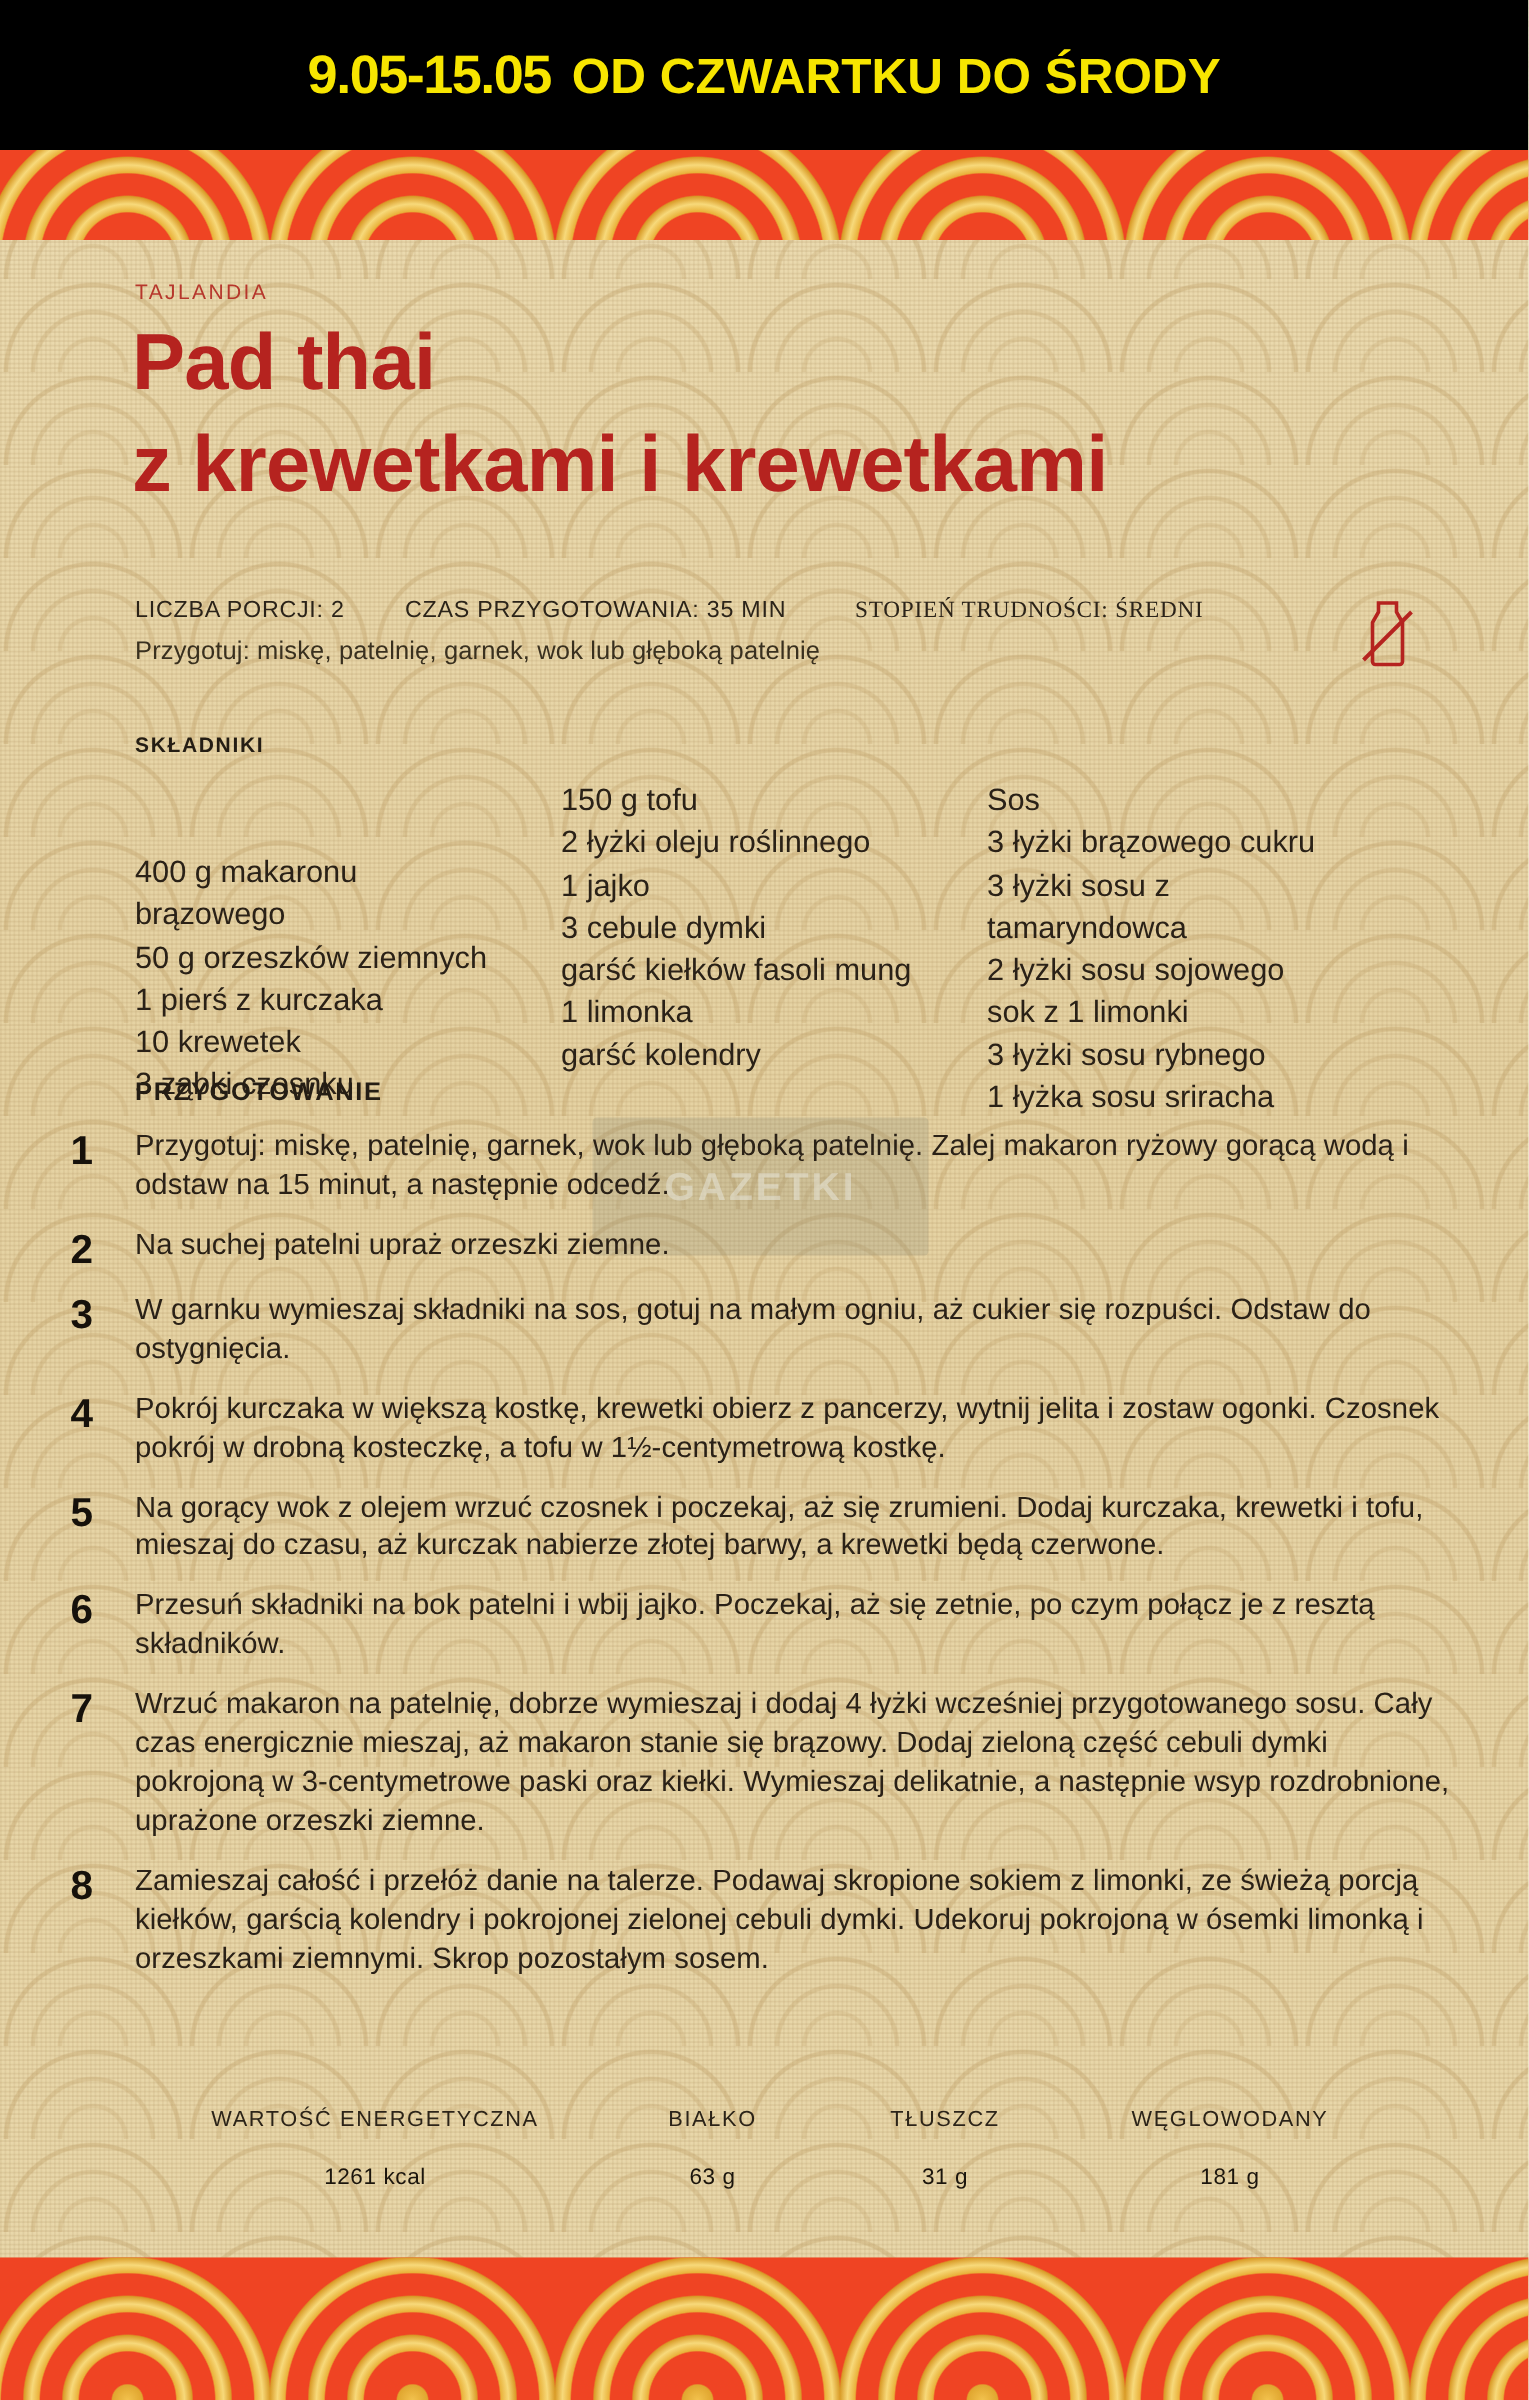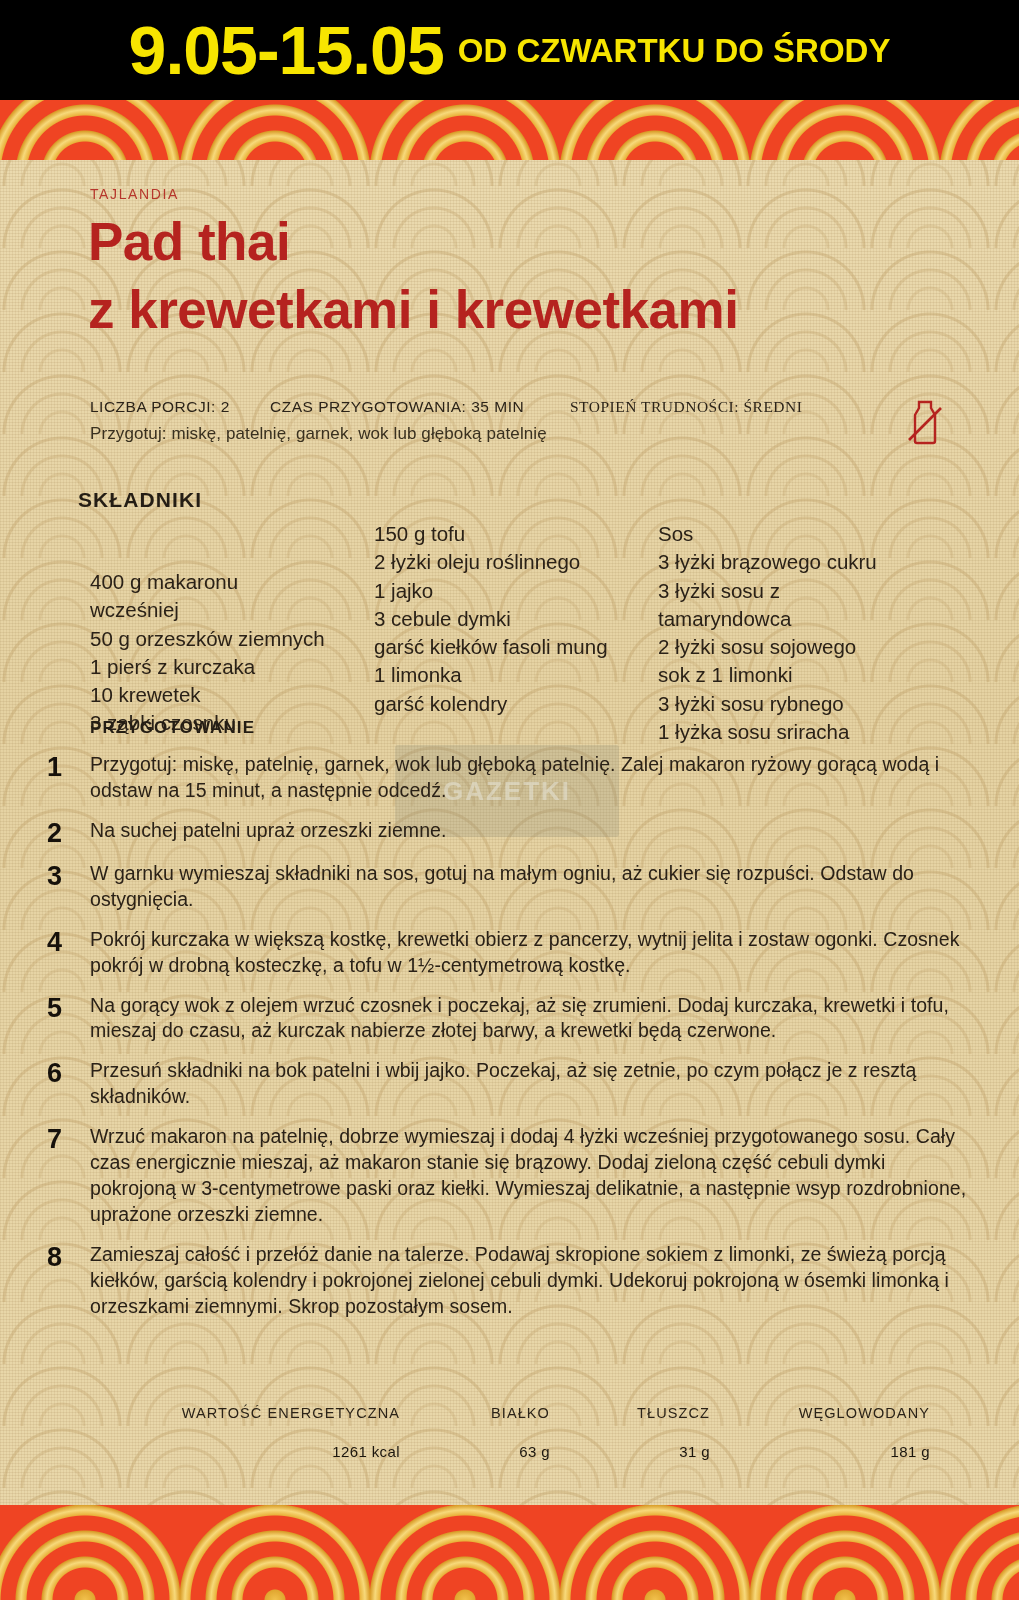--- a/index.html
+++ b/index.html
@@ -45,21 +45,21 @@
     height: 100px;
     background: #000000;
     display: flex;
     align-items: center;
     justify-content: center;
     gap: 14px;
     z-index: 6;
   }
   .date-range {
     color: #f7e500;
-    font-size: 68px;
+    font-size: 36px;
     font-weight: bold;
     letter-spacing: -1px;
     line-height: 1;
     text-align: center;
   }
   .date-sub {
     color: #f7e500;
     font-size: 33px;
     font-weight: bold;
     letter-spacing: 0px;
@@ -148,23 +148,23 @@
 
   .no-milk-icon {
     position: absolute;
     left: 905px; top: 238px;
     width: 40px; height: 48px;
   }
 
   
   .ing-heading {
     position: absolute;
-    left: 78px; top: 328px;
+    left: 90px; top: 328px;
     color: #241d14;
-    font-size: 21px;
+    font-size: 14px;
     font-weight: bold;
     letter-spacing: 1.1px;
   }
   .ing-cols {
     position: absolute;
     left: 90px; top: 360px;
     width: 870px;
     display: flex;
   }
   .ing-col { font-size: 20.5px; color: #2a2117; line-height: 1.38; }
@@ -226,21 +226,21 @@
   }
 
   
   .nutrition {
     position: absolute;
     left: 100px; top: 1405px;
     width: 830px;
     display: flex;
     z-index: 3;
   }
-  .nut-cell { text-align: right; }
+  .nut-cell { text-align: center; }
   .nut-cell.n0 { width: 300px; }
   .nut-cell.n1 { width: 150px; }
   .nut-cell.n2 { width: 160px; }
   .nut-cell.n3 { width: 220px; }
   .nut-label {
     color: #2b2318;
     font-size: 14.5px;
     letter-spacing: 1.1px;
   }
   .nut-value {
@@ -289,21 +289,21 @@
 
     <svg class="no-milk-icon" viewBox="0 0 40 48">
       <path d="M14 4 h12 v6 l4 7 v26 a2 2 0 0 1 -2 2 h-16 a2 2 0 0 1 -2 -2 v-26 l4 -7 z" fill="none" stroke="#b5231f" stroke-width="2.4"></path>
       <line x1="4" y1="42" x2="36" y2="10" stroke="#b5231f" stroke-width="2.6"></line>
     </svg>
 
     <div class="ing-heading">SKŁADNIKI</div>
     <div class="ing-cols">
       <div class="ing-col c1">
         <div>400 g makaronu</div>
-        <div>wcześniej</div>
+        <div>brązowego</div>
         <div>50 g orzeszków ziemnych</div>
         <div>1 pierś z kurczaka</div>
         <div>10 krewetek</div>
         <div>3 ząbki czosnku</div>
       </div>
       <div class="ing-col c2">
         <div>150 g tofu</div>
         <div>2 łyżki oleju roślinnego</div>
         <div>1 jajko</div>
         <div>3 cebule dymki</div>

